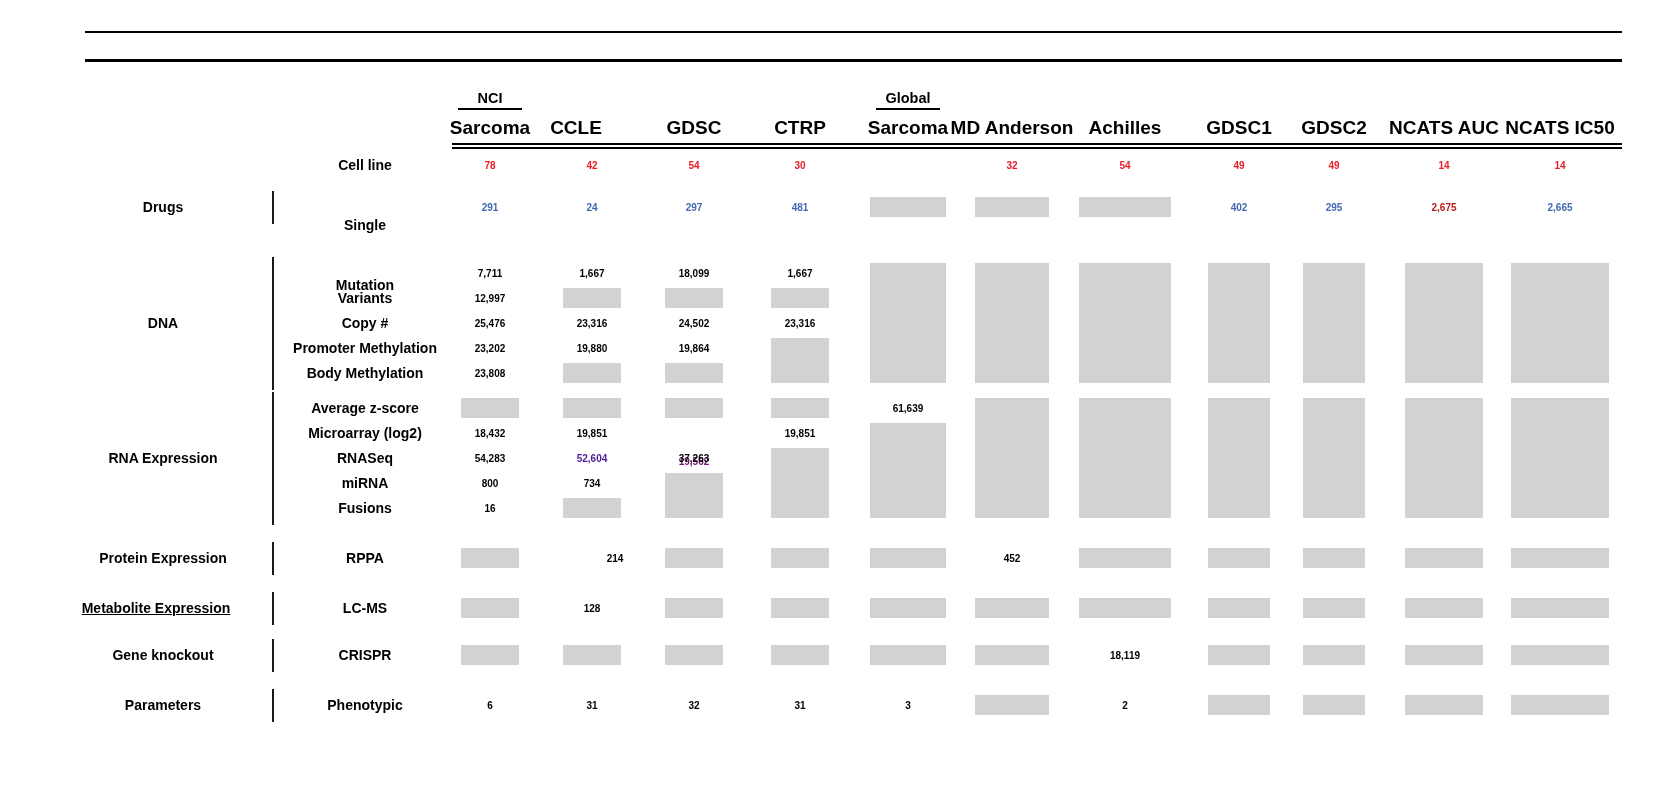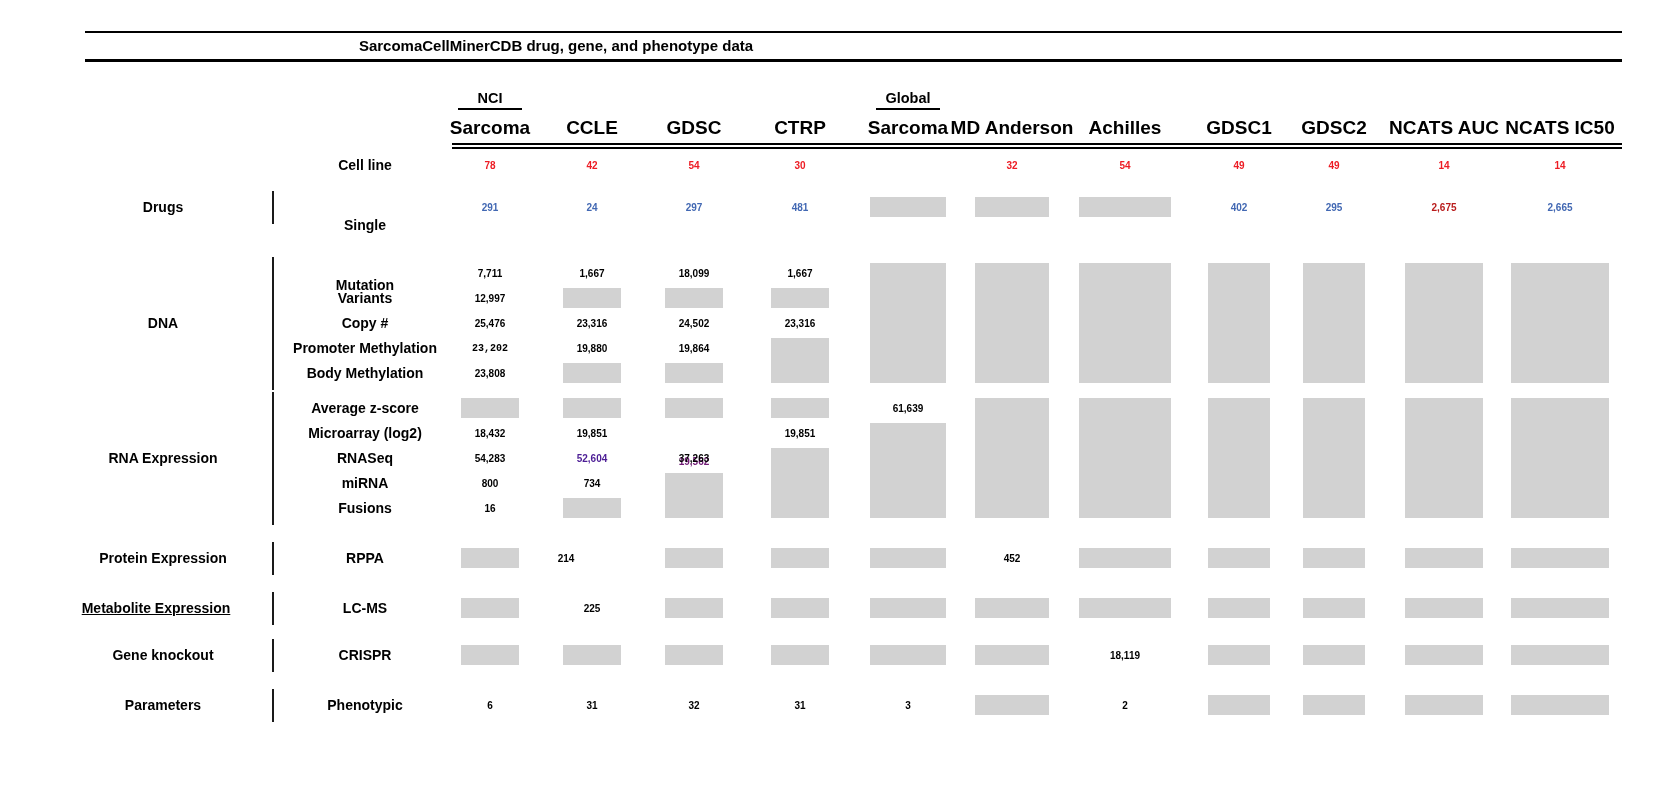--- a/index.html
+++ b/index.html
@@ -37,31 +37,30 @@
     text-align:center;line-height:25px;height:25px;white-space:nowrap;
   }
   .blk{position:absolute;}
   .vdiv{position:absolute;width:2px;background:#1a1a1a;}
 </style>
 </head>
 <body>
 
 <div id="canvas">
   <div class="rule" style="left:85px;top:31px;width:1537px;height:2px;"></div>
-  <div class="title" style="left:356px;top:37px;width:400px;">SarcomaCellMinerCDB drug, gene, and phenotype data</div>
   <div class="rule" style="left:85px;top:59px;width:1537px;height:3px;"></div>
 
   <div class="rule" style="left:452px;top:143px;width:1170px;height:2px;"></div>
   <div class="rule" style="left:452px;top:147px;width:1170px;height:2px;"></div>
 
   <div id="dynamic">
       <div class="hdr-top" style="left: 458px; width: 64px; top: 88px;">NCI</div>
       <div class="hdr-label" style="left: 425px; width: 130px; top: 116px;">Sarcoma</div>
       <div class="val" style="left: 435px; width: 110px; top: 153px; color: rgb(237, 28, 36);">78</div>
-      <div class="hdr-label" style="left: 527px; width: 130px; top: 116px;">CCLE</div>
+      <div class="hdr-label" style="left: 511px; width: 130px; top: 116px;">CCLE</div>
       <div class="val" style="left: 537px; width: 110px; top: 153px; color: rgb(237, 28, 36);">42</div>
       <div class="hdr-label" style="left: 629px; width: 130px; top: 116px;">GDSC</div>
       <div class="val" style="left: 639px; width: 110px; top: 153px; color: rgb(237, 28, 36);">54</div>
       <div class="hdr-label" style="left: 735px; width: 130px; top: 116px;">CTRP</div>
       <div class="val" style="left: 745px; width: 110px; top: 153px; color: rgb(237, 28, 36);">30</div>
       <div class="hdr-top" style="left: 876px; width: 64px; top: 88px;">Global</div>
       <div class="hdr-label" style="left: 843px; width: 130px; top: 116px;">Sarcoma</div>
       <div class="val" style="left: 853px; width: 110px; top: 153px; color: rgb(237, 28, 36); margin-top: 48px;">110</div>
       <div class="hdr-label" style="left: 947px; width: 130px; top: 116px;">MD Anderson</div>
       <div class="val" style="left: 957px; width: 110px; top: 153px; color: rgb(237, 28, 36);">32</div>
@@ -98,21 +97,21 @@
       <div class="val" style="left: 639px; width: 110px; top: 261px; color: rgb(0, 0, 0);">18,099</div>
       <div class="val" style="left: 745px; width: 110px; top: 261px; color: rgb(0, 0, 0);">1,667</div>
       <div class="row-label" style="left: 265px; width: 200px; top: 286px;">Variants</div>
       <div class="val" style="left: 435px; width: 110px; top: 286px; color: rgb(0, 0, 0);">12,997</div>
       <div class="row-label" style="left: 265px; width: 200px; top: 311px;">Copy #</div>
       <div class="val" style="left: 435px; width: 110px; top: 311px; color: rgb(0, 0, 0);">25,476</div>
       <div class="val" style="left: 537px; width: 110px; top: 311px; color: rgb(0, 0, 0);">23,316</div>
       <div class="val" style="left: 639px; width: 110px; top: 311px; color: rgb(0, 0, 0);">24,502</div>
       <div class="val" style="left: 745px; width: 110px; top: 311px; color: rgb(0, 0, 0);">23,316</div>
       <div class="row-label" style="left: 265px; width: 200px; top: 336px;">Promoter Methylation</div>
-      <div class="val" style="left: 435px; width: 110px; top: 336px; color: rgb(0, 0, 0); font-family: Liberation Mono, monospace;">23,202</div>
+      <div class="val" style="left: 435px; width: 110px; top: 336px; color: rgb(0, 0, 0);">23,202</div>
       <div class="val" style="left: 537px; width: 110px; top: 336px; color: rgb(0, 0, 0);">19,880</div>
       <div class="val" style="left: 639px; width: 110px; top: 336px; color: rgb(0, 0, 0);">19,864</div>
       <div class="row-label" style="left: 265px; width: 200px; top: 361px;">Body Methylation</div>
       <div class="val" style="left: 435px; width: 110px; top: 361px; color: rgb(0, 0, 0);">23,808</div>
       <div class="blk" style="left: 563px; width: 58px; top: 288px; height: 20px; background: rgb(210, 210, 210);"></div>
       <div class="blk" style="left: 563px; width: 58px; top: 363px; height: 20px; background: rgb(210, 210, 210);"></div>
       <div class="blk" style="left: 665px; width: 58px; top: 288px; height: 20px; background: rgb(210, 210, 210);"></div>
       <div class="blk" style="left: 665px; width: 58px; top: 363px; height: 20px; background: rgb(210, 210, 210);"></div>
       <div class="blk" style="left: 771px; width: 58px; top: 288px; height: 20px; background: rgb(210, 210, 210);"></div>
       <div class="blk" style="left: 771px; width: 58px; top: 338px; height: 45px; background: rgb(210, 210, 210);"></div>
@@ -151,35 +150,35 @@
       <div class="blk" style="left: 870px; width: 76px; top: 423px; height: 95px; background: rgb(210, 210, 210);"></div>
       <div class="blk" style="left: 975px; width: 74px; top: 398px; height: 120px; background: rgb(210, 210, 210);"></div>
       <div class="blk" style="left: 1079px; width: 92px; top: 398px; height: 120px; background: rgb(210, 210, 210);"></div>
       <div class="blk" style="left: 1208px; width: 62px; top: 398px; height: 120px; background: rgb(210, 210, 210);"></div>
       <div class="blk" style="left: 1303px; width: 62px; top: 398px; height: 120px; background: rgb(210, 210, 210);"></div>
       <div class="blk" style="left: 1405px; width: 78px; top: 398px; height: 120px; background: rgb(210, 210, 210);"></div>
       <div class="blk" style="left: 1511px; width: 98px; top: 398px; height: 120px; background: rgb(210, 210, 210);"></div>
       <div class="sec-label" style="left: 53px; width: 220px; top: 546px;">Protein Expression</div>
       <div class="vdiv" style="left: 272px; top: 542px; height: 33px;"></div>
       <div class="row-label" style="left: 265px; width: 200px; top: 546px;">RPPA</div>
-      <div class="val" style="left: 511px; width: 110px; top: 546px; color: rgb(0, 0, 0);">214</div>
+      <div class="val" style="left: 560px; width: 110px; top: 546px; color: rgb(0, 0, 0);">214</div>
       <div class="val" style="left: 957px; width: 110px; top: 546px; color: rgb(0, 0, 0);">452</div>
       <div class="blk" style="left: 461px; width: 58px; top: 548px; height: 20px; background: rgb(210, 210, 210);"></div>
       <div class="blk" style="left: 665px; width: 58px; top: 548px; height: 20px; background: rgb(210, 210, 210);"></div>
       <div class="blk" style="left: 771px; width: 58px; top: 548px; height: 20px; background: rgb(210, 210, 210);"></div>
       <div class="blk" style="left: 870px; width: 76px; top: 548px; height: 20px; background: rgb(210, 210, 210);"></div>
       <div class="blk" style="left: 1079px; width: 92px; top: 548px; height: 20px; background: rgb(210, 210, 210);"></div>
       <div class="blk" style="left: 1208px; width: 62px; top: 548px; height: 20px; background: rgb(210, 210, 210);"></div>
       <div class="blk" style="left: 1303px; width: 62px; top: 548px; height: 20px; background: rgb(210, 210, 210);"></div>
       <div class="blk" style="left: 1405px; width: 78px; top: 548px; height: 20px; background: rgb(210, 210, 210);"></div>
       <div class="blk" style="left: 1511px; width: 98px; top: 548px; height: 20px; background: rgb(210, 210, 210);"></div>
       <div class="sec-label" style="left: 46px; width: 220px; top: 596px; text-decoration: underline;">Metabolite Expression</div>
       <div class="vdiv" style="left: 272px; top: 592px; height: 33px;"></div>
       <div class="row-label" style="left: 265px; width: 200px; top: 596px;">LC-MS</div>
-      <div class="val" style="left: 537px; width: 110px; top: 596px; color: rgb(0, 0, 0);">225</div>
+      <div class="val" style="left: 537px; width: 110px; top: 596px; color: rgb(0, 0, 0);">128</div>
       <div class="blk" style="left: 461px; width: 58px; top: 598px; height: 20px; background: rgb(210, 210, 210);"></div>
       <div class="blk" style="left: 665px; width: 58px; top: 598px; height: 20px; background: rgb(210, 210, 210);"></div>
       <div class="blk" style="left: 771px; width: 58px; top: 598px; height: 20px; background: rgb(210, 210, 210);"></div>
       <div class="blk" style="left: 870px; width: 76px; top: 598px; height: 20px; background: rgb(210, 210, 210);"></div>
       <div class="blk" style="left: 975px; width: 74px; top: 598px; height: 20px; background: rgb(210, 210, 210);"></div>
       <div class="blk" style="left: 1079px; width: 92px; top: 598px; height: 20px; background: rgb(210, 210, 210);"></div>
       <div class="blk" style="left: 1208px; width: 62px; top: 598px; height: 20px; background: rgb(210, 210, 210);"></div>
       <div class="blk" style="left: 1303px; width: 62px; top: 598px; height: 20px; background: rgb(210, 210, 210);"></div>
       <div class="blk" style="left: 1405px; width: 78px; top: 598px; height: 20px; background: rgb(210, 210, 210);"></div>
       <div class="blk" style="left: 1511px; width: 98px; top: 598px; height: 20px; background: rgb(210, 210, 210);"></div>

